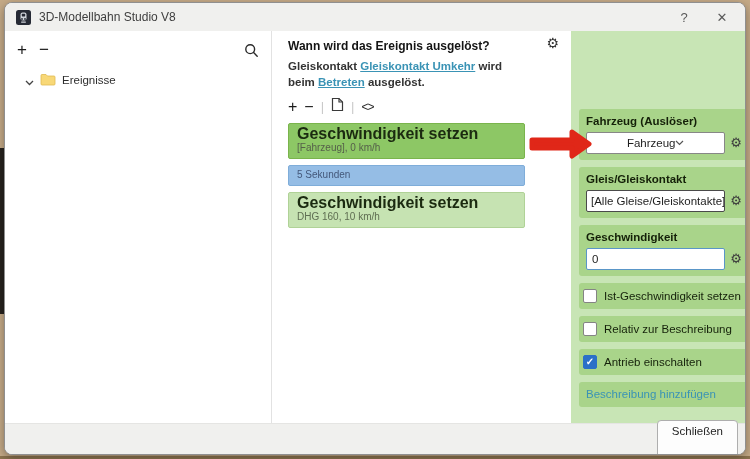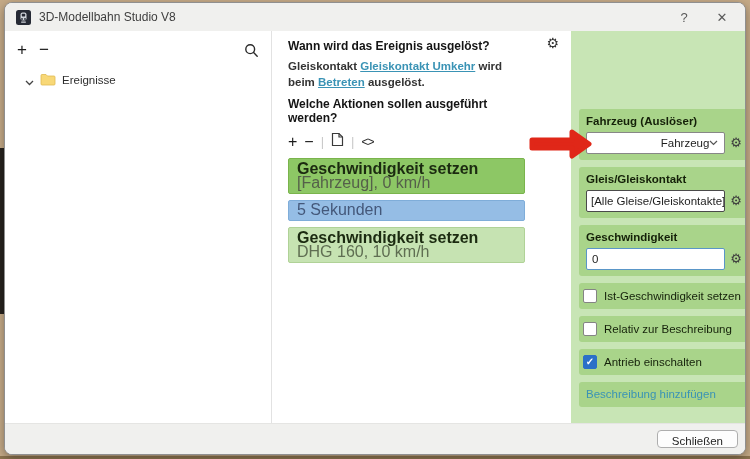--- a/index.html
+++ b/index.html
@@ -41,56 +41,56 @@
   .ep-gear { position:absolute; top:4px; right:12px; font-size:14px; color:#333; line-height:16px; }
   .ep-heading { font-size:12px; font-weight:bold; color:#141414; margin-bottom:5px; }
   .ep-text { font-size:11.5px; color:#333; line-height:16px; margin-bottom:7px; max-width:252px;font-weight:bold; }
   .ep-link { color:#3a93b5; text-decoration:underline; cursor:pointer; }
   .ep-toolbar { display:flex; align-items:center; gap:7px; margin:7px 0 7px; color:#1a1a1a; }
   .et-glyph { font-size:16px; line-height:16px; }
   .et-sep { color:#c9c9c9; font-size:13px; }
   .et-code { font-size:12px; letter-spacing:-1px; color:#2a2a2a; }
   .action-card { width:237px; border-radius:2px; padding:2px 8px 4px; margin-bottom:6px; }
   .ac-title { font-size:16px; font-weight:bold; line-height:15px; color:#1b2a10; }
-  .ac-sub { font-size:16px; line-height:13px; color:#55604a; }
+  .ac-sub { font-size:10px; line-height:13px; color:#55604a; }
   .card-sel   { background:#8dc765; border:1px solid #7ab44c; }
   .card-blue  { background:#95bde5; border:1px solid #7fadd9; }
   .card-blue .ac-title { color:#152740; }
   .card-blue .ac-sub { color:#44587a; }
   .card-green { background:#c6e3b2; border:1px solid #b0d297; }
   .card-green .ac-sub { color:#5f6e52; }
 
   
   .props-panel { width:186px; flex:none; background:#c8e5b5; padding:78px 8px 0 8px;
                  display:flex; flex-direction:column; gap:7px; }
   .prop-box { background:#a9d48a; border-radius:3px; padding:6px 7px; }
   .pb-label { font-size:11.5px; font-weight:bold; color:#142008; margin-bottom:5px; }
   .pb-row { display:flex; align-items:center; gap:5px; }
   .pb-select { flex:1; height:22px; background:#fff; border:1px solid #878787; border-radius:2px;
-               display:flex; align-items:center; justify-content:flex-end; padding:0 6px;
+               display:flex; align-items:center; justify-content:center; padding:0 6px;
                font-size:11.5px; color:#1e1e1e; }
   .pb-field { flex:1; height:22px; background:#fff; border:1px solid #4a4a4a; border-radius:2px;
               font-size:11.5px; color:#1e1e1e; line-height:20px; padding:0 4px; white-space:nowrap; overflow:hidden; }
   .pb-input { flex:1; height:22px; background:#fff; border:1px solid #5a96c8; border-radius:2px;
               font-size:11.5px; color:#1e1e1e; padding:0 5px; width:100%;
               font-family:"Liberation Sans", sans-serif; }
   .pb-gear { font-size:13px; color:#3d3d3d; flex:none; line-height:14px; }
   .prop-check { display:flex; align-items:center; gap:7px; font-size:11.5px; color:#15210a; padding:6px 4px; }
   .cb-box { width:14px; height:14px; flex:none; background:#fff; border:1px solid #848484; border-radius:2px;
             display:flex; align-items:center; justify-content:center; }
   .cb-box .cb-mark { display:none; color:#fff; font-size:10px; font-weight:bold; line-height:10px; }
   .cb-box.checked { background:#2b70c8; border-color:#2b70c8; }
   .cb-box.checked .cb-mark { display:block; }
   .prop-link { padding:6px 7px 7px; font-size:11.5px; color:#3a93b5; cursor:pointer; }
 
   
   .footer { flex:none; height:31px; background:#f0f0ee; border-top:1px solid #e5e5e3;
             display:flex; align-items:center; justify-content:flex-end; padding-right:7px; }
   .close-btn { background:#fdfdfd; border:1px solid #aeaeae; border-radius:4px;
-               font-size:11.5px; color:#1f1f1f; padding:4px 14px 0;
+               font-size:11.5px; color:#1f1f1f; padding:4px 14px 20px;
                font-family:"Liberation Sans", sans-serif; }
 
   .red-arrow { position:absolute; left:526px; top:127px; width:68px; height:34px; z-index:10; }
 </style>
 </head>
 <body>
 
 <div class="desktop-dark"></div>
 <div class="desktop-bottom"></div>
 
@@ -145,21 +145,20 @@
       <div class="ep-heading">Wann wird das Ereignis ausgelöst?</div>
 
       <div class="ep-text">
         <span>Gleiskontakt</span>
         <span class="ep-link">Gleiskontakt Umkehr</span>
         <span>wird beim</span>
         <span class="ep-link">Betreten</span>
         <span>ausgelöst.</span>
       </div>
 
-      <div class="ep-heading">Welche Aktionen sollen ausgeführt werden?</div>
 
       <div class="ep-toolbar">
         <div class="et-glyph">+</div>
         <div class="et-glyph">−</div>
         <div class="et-sep">|</div>
         <div>
           <svg width="13" height="15" viewBox="0 0 13 15">
             <path d="M1.5 1.5 L8 1.5 L11.5 5 L11.5 13.5 L1.5 13.5 Z" fill="none" stroke="#3a3a3a" stroke-width="1.2"></path>
             <path d="M8 1.5 L8 5 L11.5 5" fill="none" stroke="#3a3a3a" stroke-width="1.2"></path>
           </svg>

